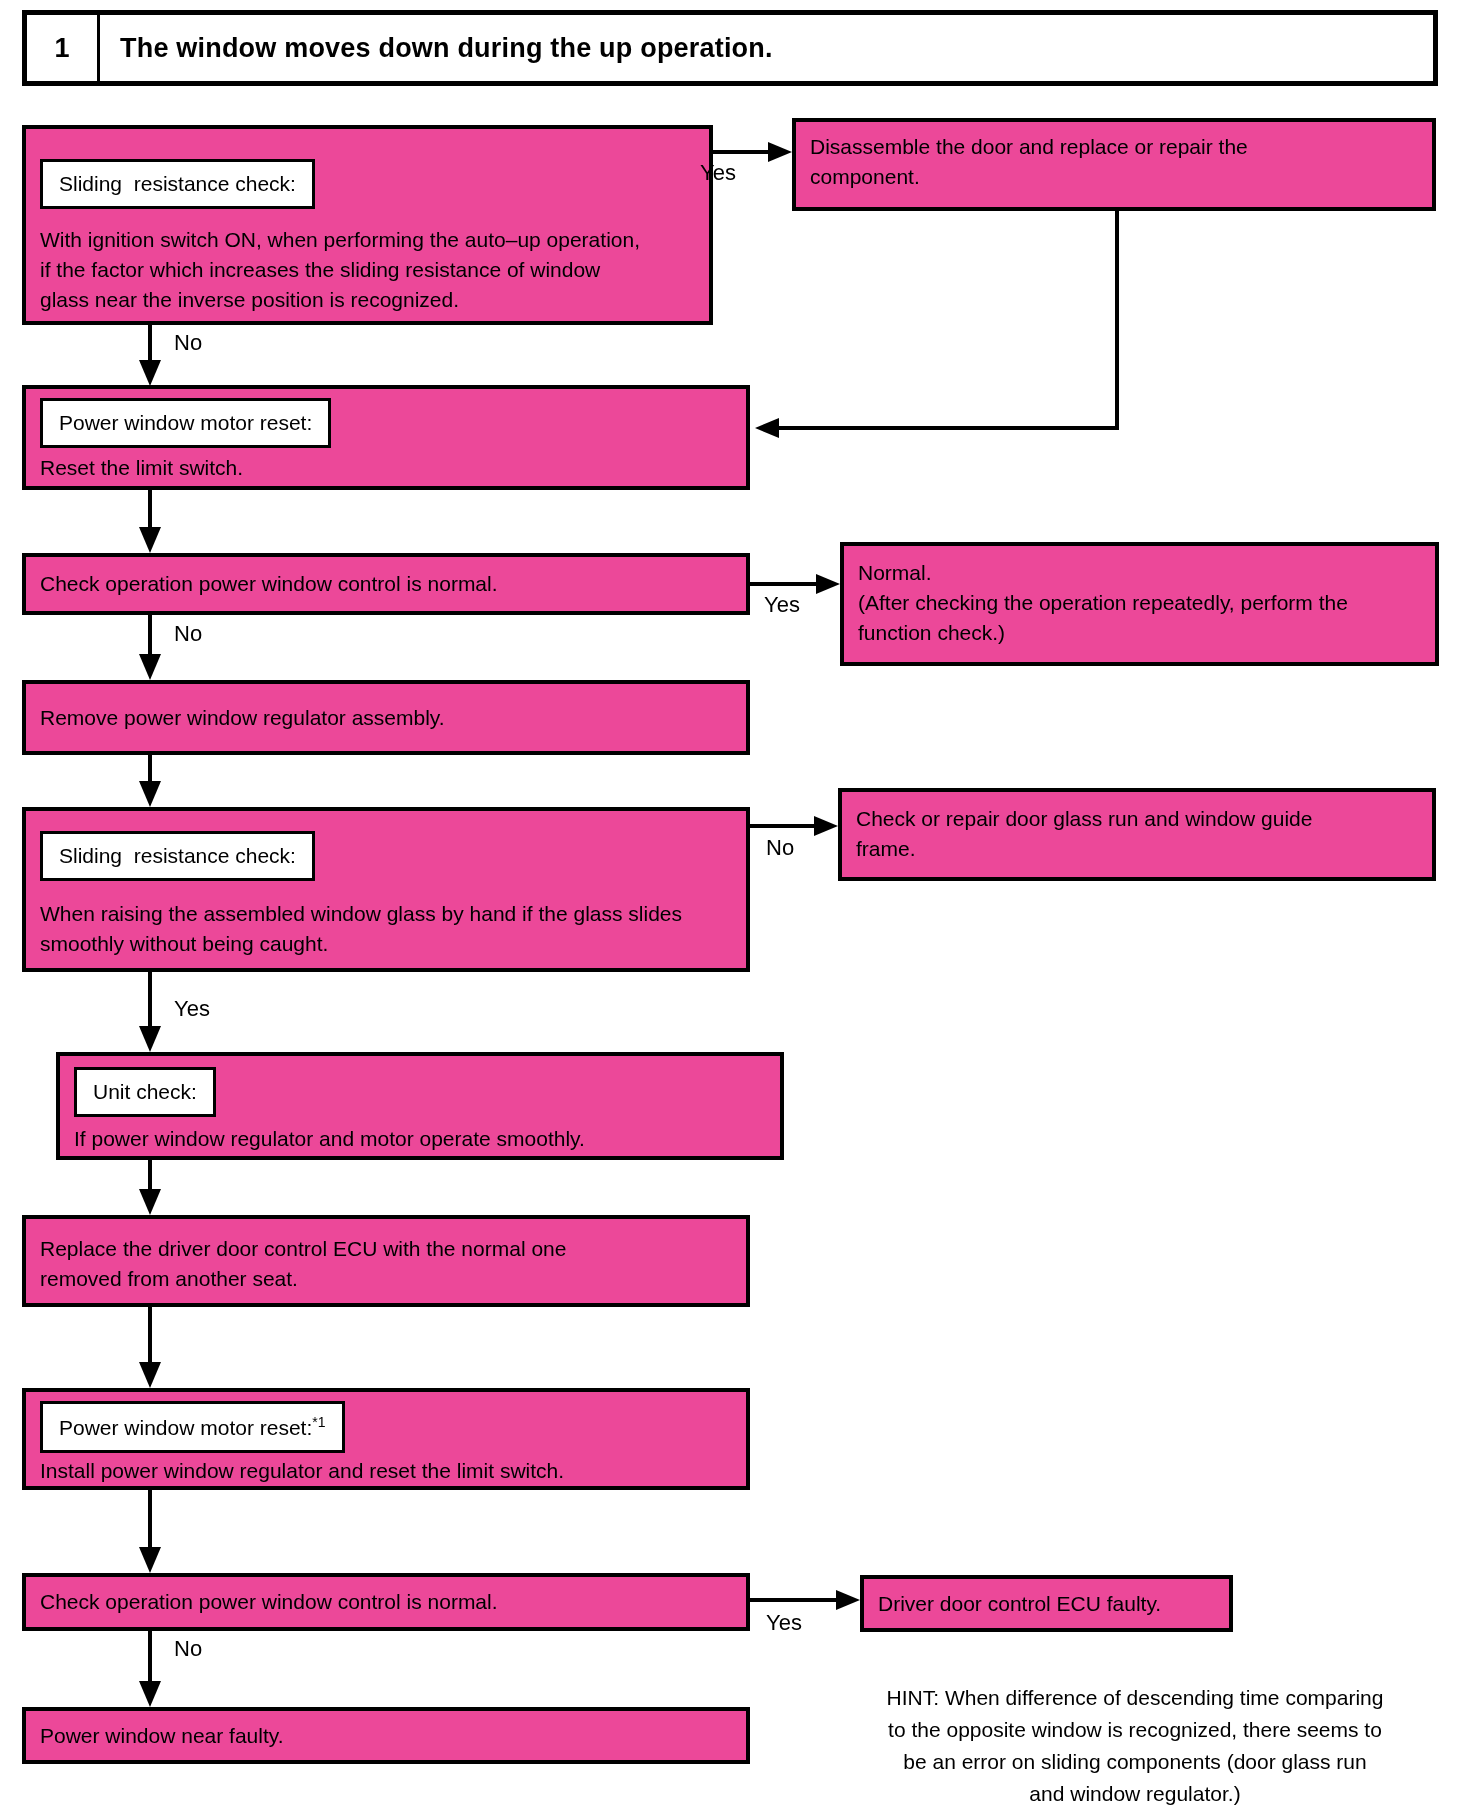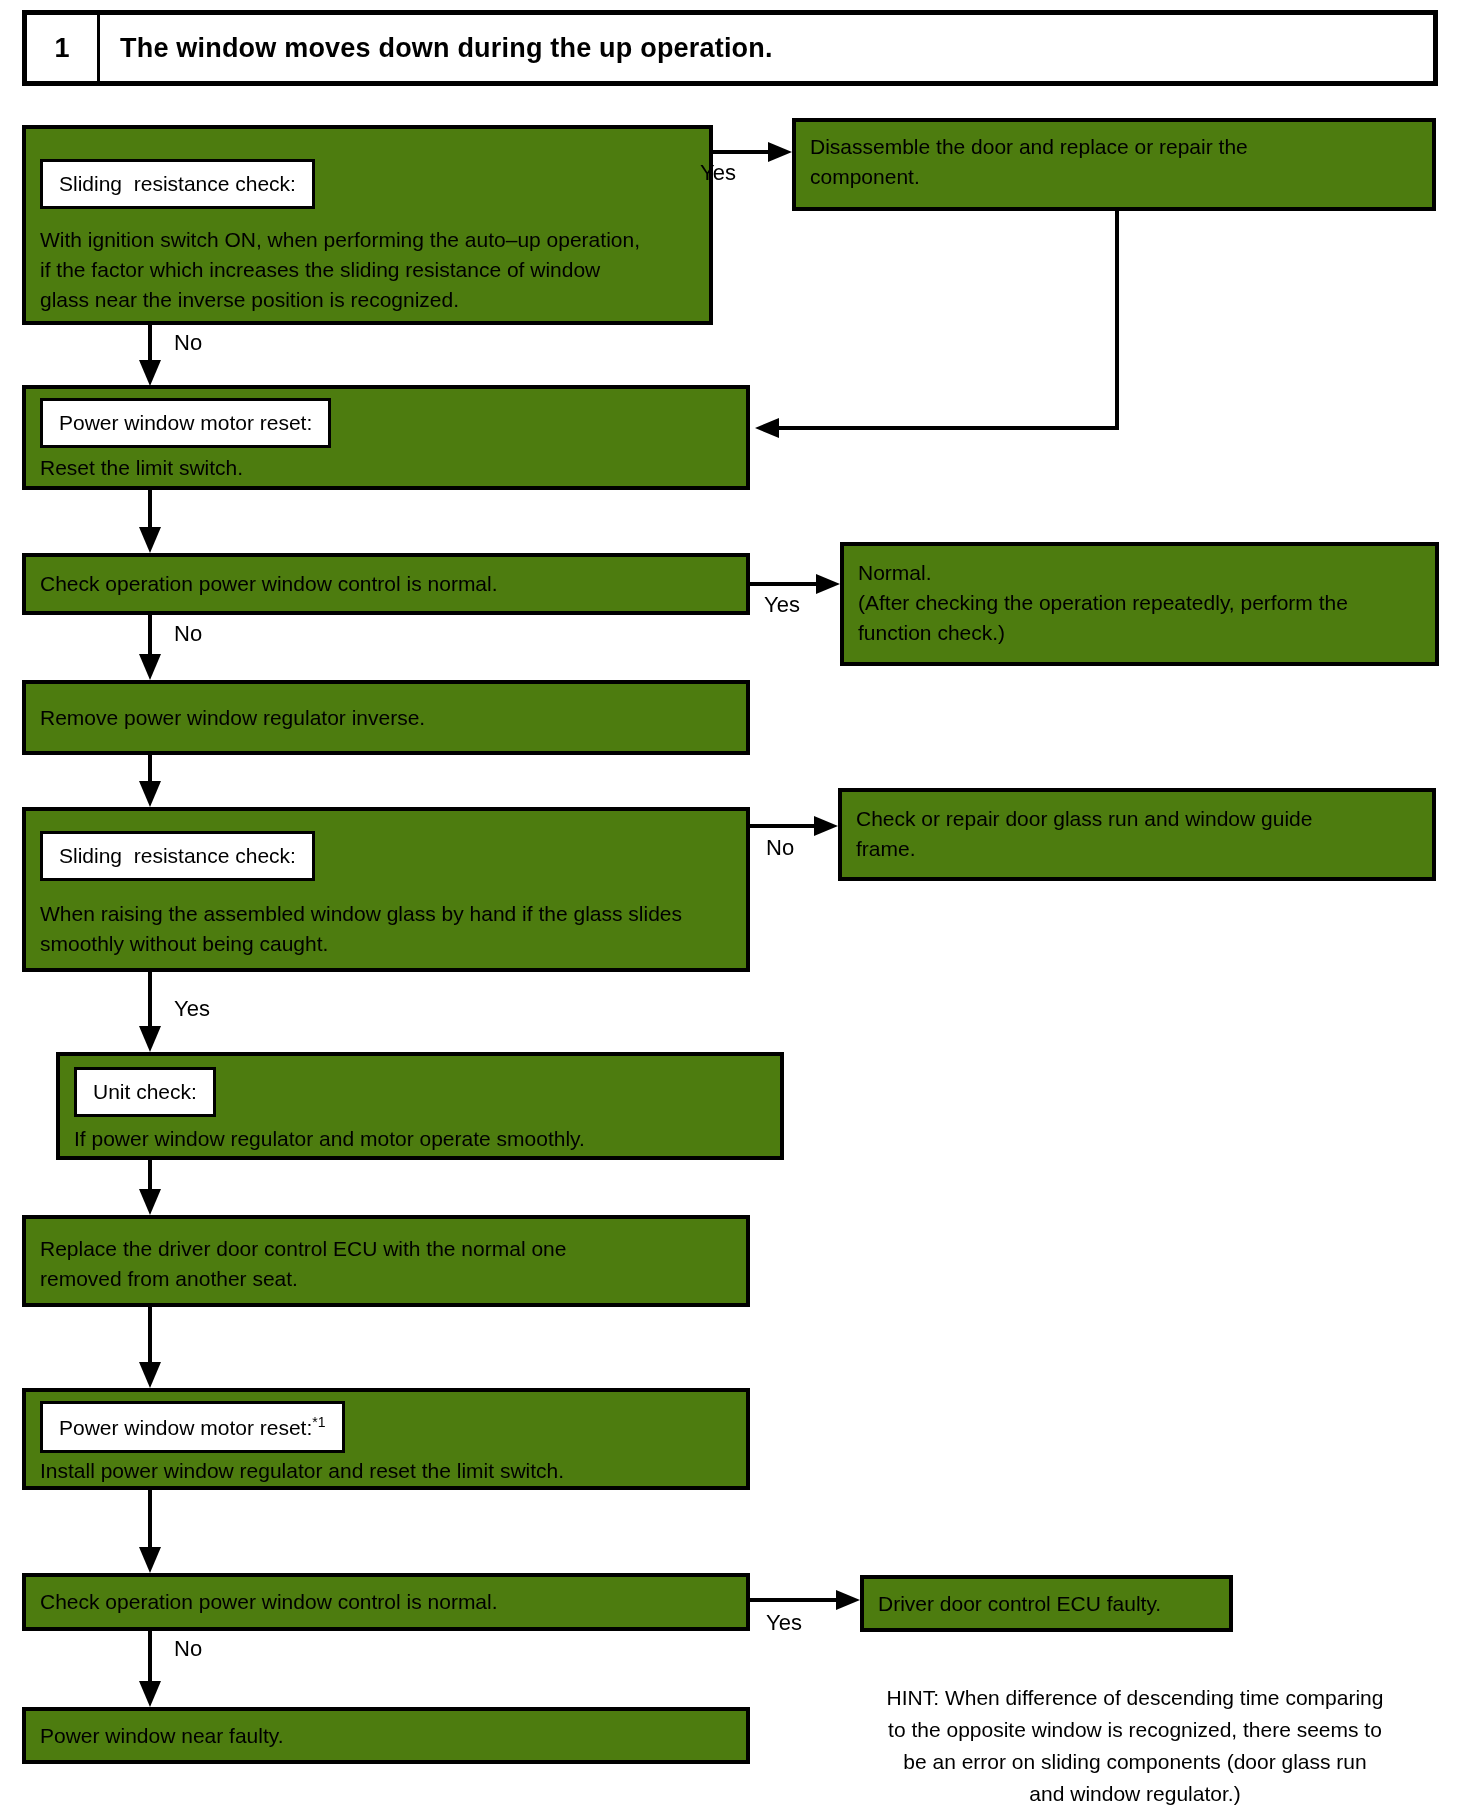--- a/index.html
+++ b/index.html
@@ -3,21 +3,21 @@
 <meta charset="utf-8">
 <style>
   html,body{margin:0;padding:0;background:#fff;}
   .page{
     position:relative;width:1472px;height:1816px;background:#fff;color:#000;
     font-family:"Liberation Sans",sans-serif;overflow:hidden;
   }
   .hdr{position:absolute;left:22px;top:10px;width:1416px;height:76px;border:5px solid #000;display:flex;align-items:stretch;box-sizing:border-box;}
   .hdr-num{width:70px;border-right:3px solid #000;display:flex;align-items:center;justify-content:center;font-size:27px;font-weight:bold;}
   .hdr-title{display:flex;align-items:center;padding-left:20px;font-size:27px;font-weight:bold;letter-spacing:0.2px;}
-  .box{position:absolute;border:4px solid #000;background:#4d7c0f;box-sizing:border-box;}
+  .box{position:absolute;border:4px solid #000;background:#ec4899;box-sizing:border-box;}
   .lbl{position:absolute;border:3px solid #000;padding:10px 16px;font-size:21px;white-space:pre-wrap;background:#fff;}
   .lbl sup{font-size:14px;vertical-align:super;}
   .bd{position:absolute;font-size:21px;line-height:30px;white-space:pre-wrap;}
   .cbox{display:flex;align-items:center;}
   .cbox .bd{position:static;padding-left:14px;}
   .line{position:absolute;background:#000;}
   .ah-down{position:absolute;width:0;height:0;border-left:11px solid transparent;border-right:11px solid transparent;border-top:26px solid #000;}
   .ah-right{position:absolute;width:0;height:0;border-top:10px solid transparent;border-bottom:10px solid transparent;border-left:24px solid #000;}
   .ah-left{position:absolute;width:0;height:0;border-top:10px solid transparent;border-bottom:10px solid transparent;border-right:24px solid #000;}
   .elbl{position:absolute;font-size:22px;}
@@ -77,21 +77,21 @@
 
   <div class="line" style="left:750px;top:582px;width:66px;height:4px;"></div>
   <div class="ah-right" style="left:816px;top:574px;"></div>
   <div class="elbl" style="left:764px;top:592px;">Yes</div>
 
   <div class="line" style="left:148px;top:615px;width:4px;height:41px;"></div>
   <div class="ah-down" style="left:139px;top:654px;"></div>
   <div class="elbl" style="left:174px;top:621px;">No</div>
 
   <div class="box cbox" style="left:22px;top:680px;width:728px;height:75px;">
-    <div class="bd">Remove power window regulator inverse.</div>
+    <div class="bd">Remove power window regulator assembly.</div>
   </div>
 
   <div class="line" style="left:148px;top:755px;width:4px;height:28px;"></div>
   <div class="ah-down" style="left:139px;top:781px;"></div>
 
   <div class="box" style="left:22px;top:807px;width:728px;height:165px;">
     <div class="lbl" style="left:14px;top:20px;">Sliding  resistance check:</div>
     <div class="bd" style="left:14px;top:88px;width:680px;">When raising the assembled window glass by hand if the glass slides
 smoothly without being caught.</div>
   </div>

